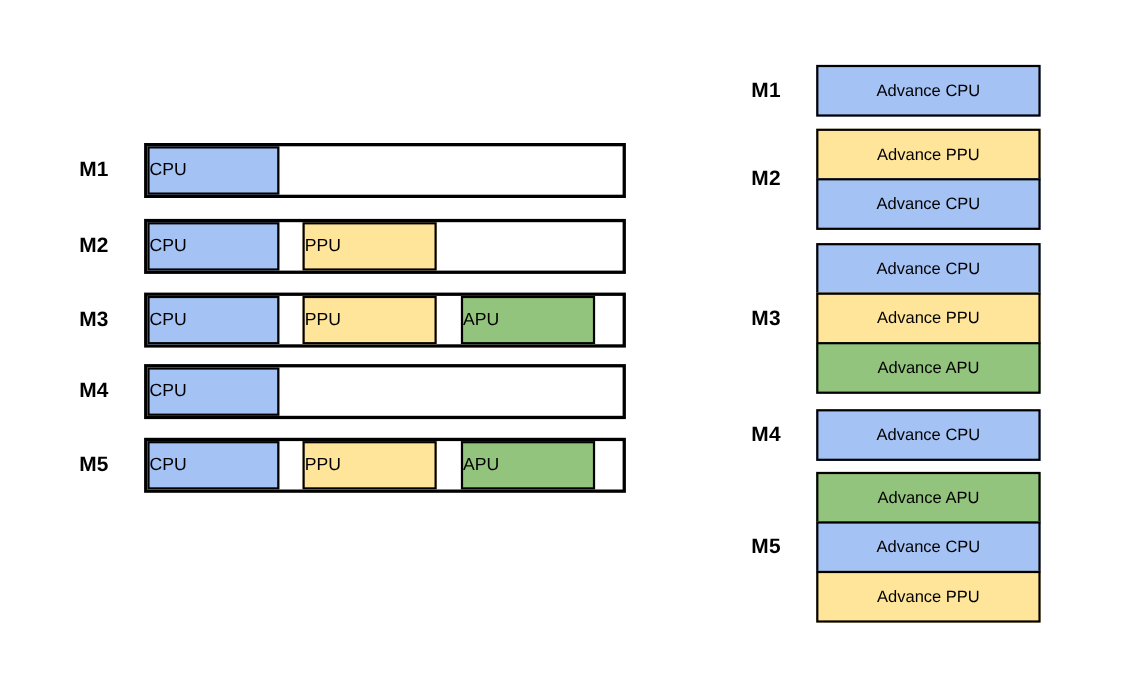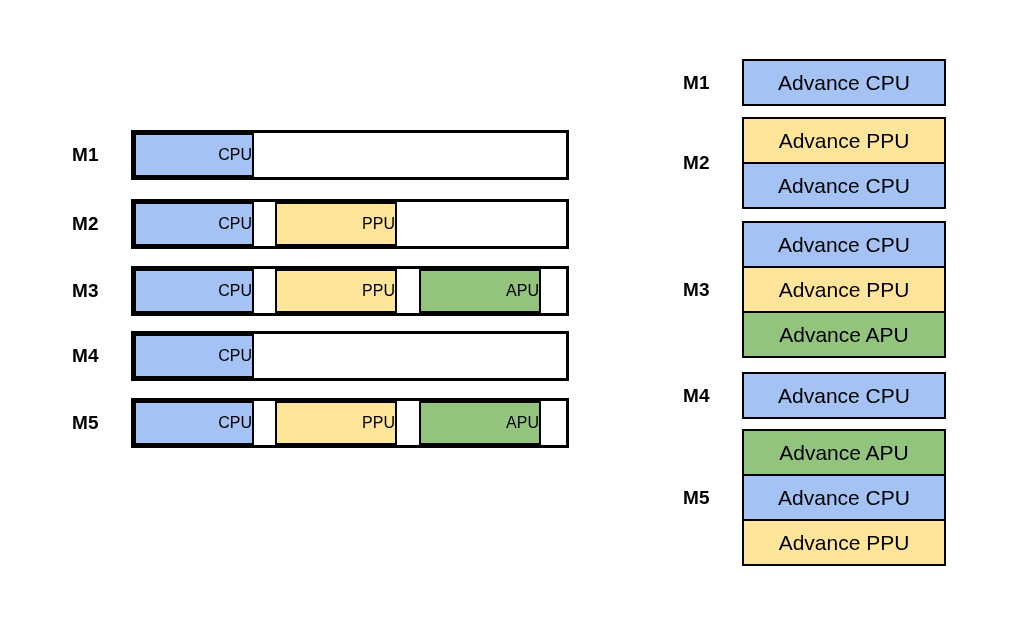--- a/index.html
+++ b/index.html
@@ -46,21 +46,21 @@
     background: #ffffff;
   }
   .seg {
     position: absolute;
     top: 0;
     height: 44px;
     box-sizing: border-box;
     border: 2px solid #000000;
     display: flex;
     align-items: center;
-    justify-content: flex-end;
+    justify-content: flex-start;
     font-size: 16px;
   }
 
   
   .rgroup {
     position: absolute;
     left: 0;
     width: 1023px;
   }
   .glabel {
@@ -80,21 +80,21 @@
     width: 204px;
   }
   .sbox {
     box-sizing: border-box;
     width: 204px;
     height: 47px;
     border: 2px solid #000000;
     display: flex;
     align-items: center;
     justify-content: center;
-    font-size: 21px;
+    font-size: 15px;
   }
   .sbox + .sbox {
     margin-top: -2px;
   }
 </style>
 </head>
 <body>
 
 <div class="canvas">
 

